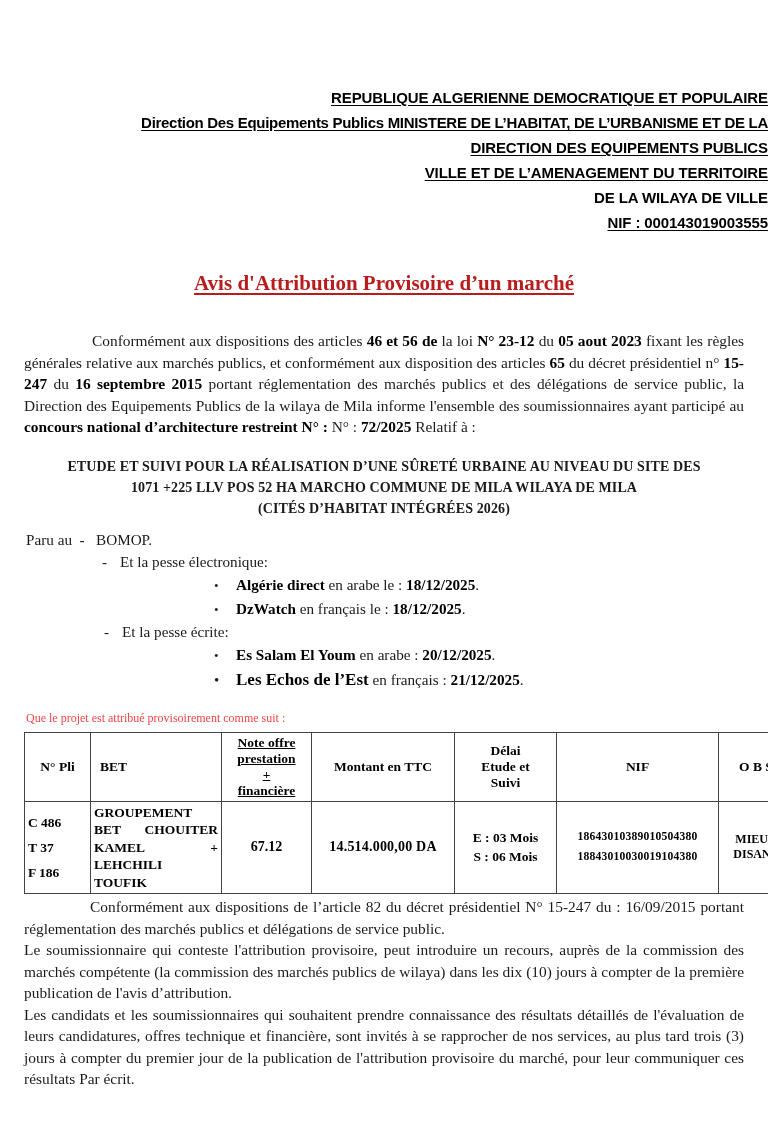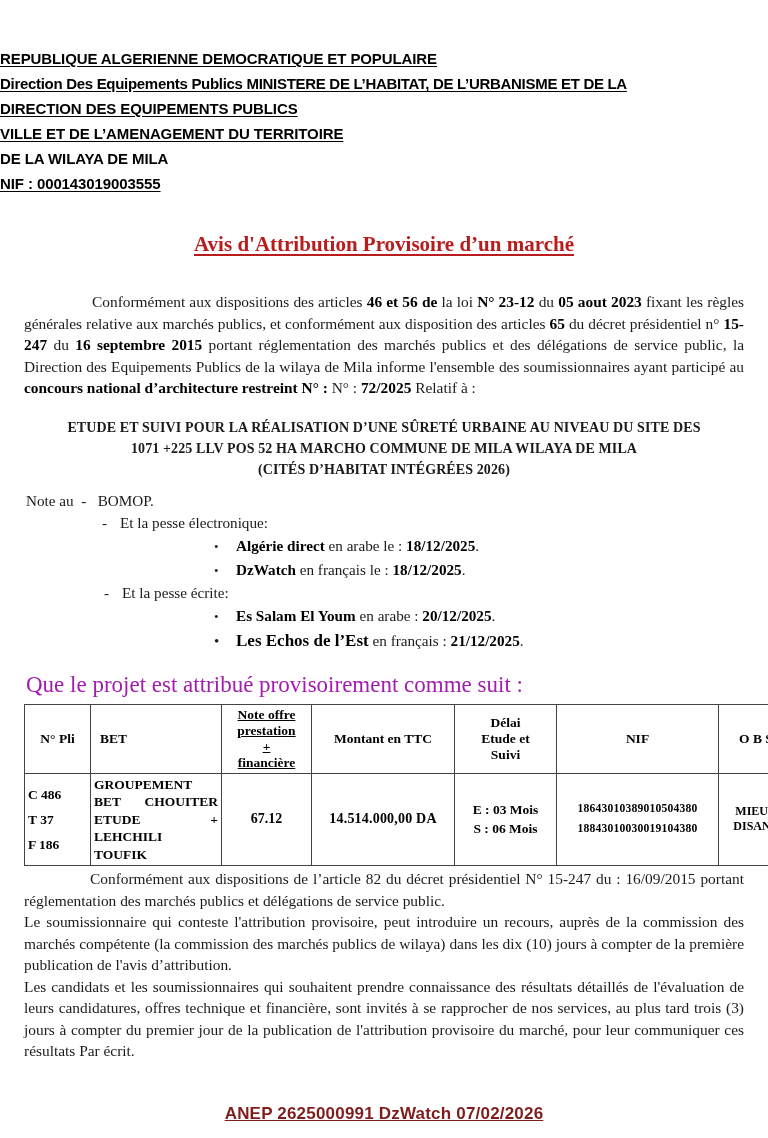--- a/index.html
+++ b/index.html
@@ -18,21 +18,22 @@
   .page {
     position: relative;
     width: 768px;
     height: 1138px;
     box-sizing: border-box;
   }
 
   
   .header {
     padding-top: 46px;
-    text-align: left;
+    text-align: right;
+    margin-top: 39px;
   }
   .header .hline {
     font-family: "Liberation Sans", sans-serif;
     font-weight: bold;
     font-size: 15px;
     letter-spacing: -0.1px;
     line-height: 25px;
     color: #000;
     display: block;
   }
@@ -113,22 +114,22 @@
   .bullet-item .dot::before {
     content: "\2022";
     font-size: 13px;
   }
   .bullet-item.big { font-size: 17px; line-height: 25px; }
   .bullet-item.big .dot::before { font-size: 15px; }
 
   
   .table-intro {
     margin: 18px 0 6px 26px;
-    font-size: 23px;
-    color: #a21caf;
+    font-size: 12px;
+    color: #ef4444;
   }
 
   
   table.awards {
     border-collapse: collapse;
     width: 720px;
     margin-left: 24px;
     table-layout: fixed;
   }
   table.awards td, table.awards th {
@@ -201,41 +202,41 @@
 </head>
 <body>
 
 <div class="page">
 
   <div class="header">
     <div class="hline"><span class="u">REPUBLIQUE ALGERIENNE DEMOCRATIQUE ET POPULAIRE</span></div>
     <div class="hline wide"><span class="u">Direction Des Equipements Publics MINISTERE DE L’HABITAT, DE L’URBANISME ET DE LA</span></div>
     <div class="hline"><span class="u">DIRECTION DES EQUIPEMENTS PUBLICS</span></div>
     <div class="hline"><span class="u">VILLE ET DE L’AMENAGEMENT DU TERRITOIRE</span></div>
-    <div class="hline"><span>DE LA WILAYA DE MILA</span></div>
+    <div class="hline"><span>DE LA WILAYA DE VILLE</span></div>
     <div class="hline"><span class="u">NIF : 000143019003555</span></div>
   </div>
 
   <div class="doc-title">
     <span>Avis d'Attribution Provisoire d’un marché</span>
   </div>
 
   <div class="body-wrap">
 
     <p class="just intro"><span>Conformément aux dispositions des articles </span><b>46 et 56 de</b><span> la loi </span><b>N° 23-12</b><span> du </span><b>05 aout 2023</b><span> fixant les règles générales relative aux marchés publics, et conformément aux disposition des articles </span><b>65</b><span> du décret présidentiel n° </span><b>15-247</b><span> du </span><b>16 septembre 2015</b><span> portant réglementation des marchés publics et des délégations de service public, la Direction des Equipements Publics de la wilaya de Mila informe l'ensemble des soumissionnaires ayant participé au   </span><b>concours national d’architecture restreint N° :</b><span> N° : </span><b>72/2025</b><span> Relatif à :</span></p>
 
     <div class="object-block">
       <span class="l1">ETUDE ET SUIVI POUR LA RÉALISATION D’UNE SÛRETÉ URBAINE AU NIVEAU DU SITE DES</span>
       <span class="l2">1071 +225 LLV POS 52 HA MARCHO COMMUNE DE MILA WILAYA DE MILA</span>
       <span class="l3">(CITÉS D’HABITAT INTÉGRÉES 2026)</span>
     </div>
 
     <div class="paru-block">
 
-      <div class="paru-line"><span>Note au</span>&nbsp;&nbsp;<span>-</span>&nbsp;&nbsp;&nbsp;<span>BOMOP.</span></div>
+      <div class="paru-line"><span>Paru au</span>&nbsp;&nbsp;<span>-</span>&nbsp;&nbsp;&nbsp;<span>BOMOP.</span></div>
 
       <div class="dash-item"><span class="dash-glyph">-</span><span>Et la pesse  électronique:</span></div>
 
       <div class="bullet-item"><span class="dot"></span><b>Algérie direct</b><span> en arabe le : </span><b>18/12/2025</b><span>.</span></div>
 
       <div class="bullet-item"><span class="dot"></span><b>DzWatch</b><span> en français le : </span><b>18/12/2025</b><span>.</span></div>
 
       <div class="dash-item second"><span class="dash-glyph">-</span><span>Et la pesse  écrite:</span></div>
 
       <div class="bullet-item"><span class="dot"></span><b>Es Salam El Youm</b><span> en arabe : </span><b>20/12/2025</b><span>.</span></div>
@@ -273,21 +274,21 @@
     <tbody>
       <tr>
         <td class="d-pli row-body">
           <span class="nl">C 486</span>
           <span class="nl">T 37</span>
           <span class="nl">F 186</span>
         </td>
         <td class="d-bet row-body">
           <span class="nl">GROUPEMENT</span>
           <span class="nl">BET  CHOUITER</span>
-          <span class="nl">ETUDE          +</span>
+          <span class="nl">KAMEL          +</span>
           <span class="nl">LEHCHILI</span>
           <span class="nl">TOUFIK</span>
         </td>
         <td class="d-note row-body">67.12</td>
         <td class="d-mont row-body">14.514.000,00 DA</td>
         <td class="d-delai row-body">
           <span class="nl">E : 03 Mois</span>
           <span class="nl">S : 06  Mois</span>
         </td>
         <td class="d-nif row-body">

